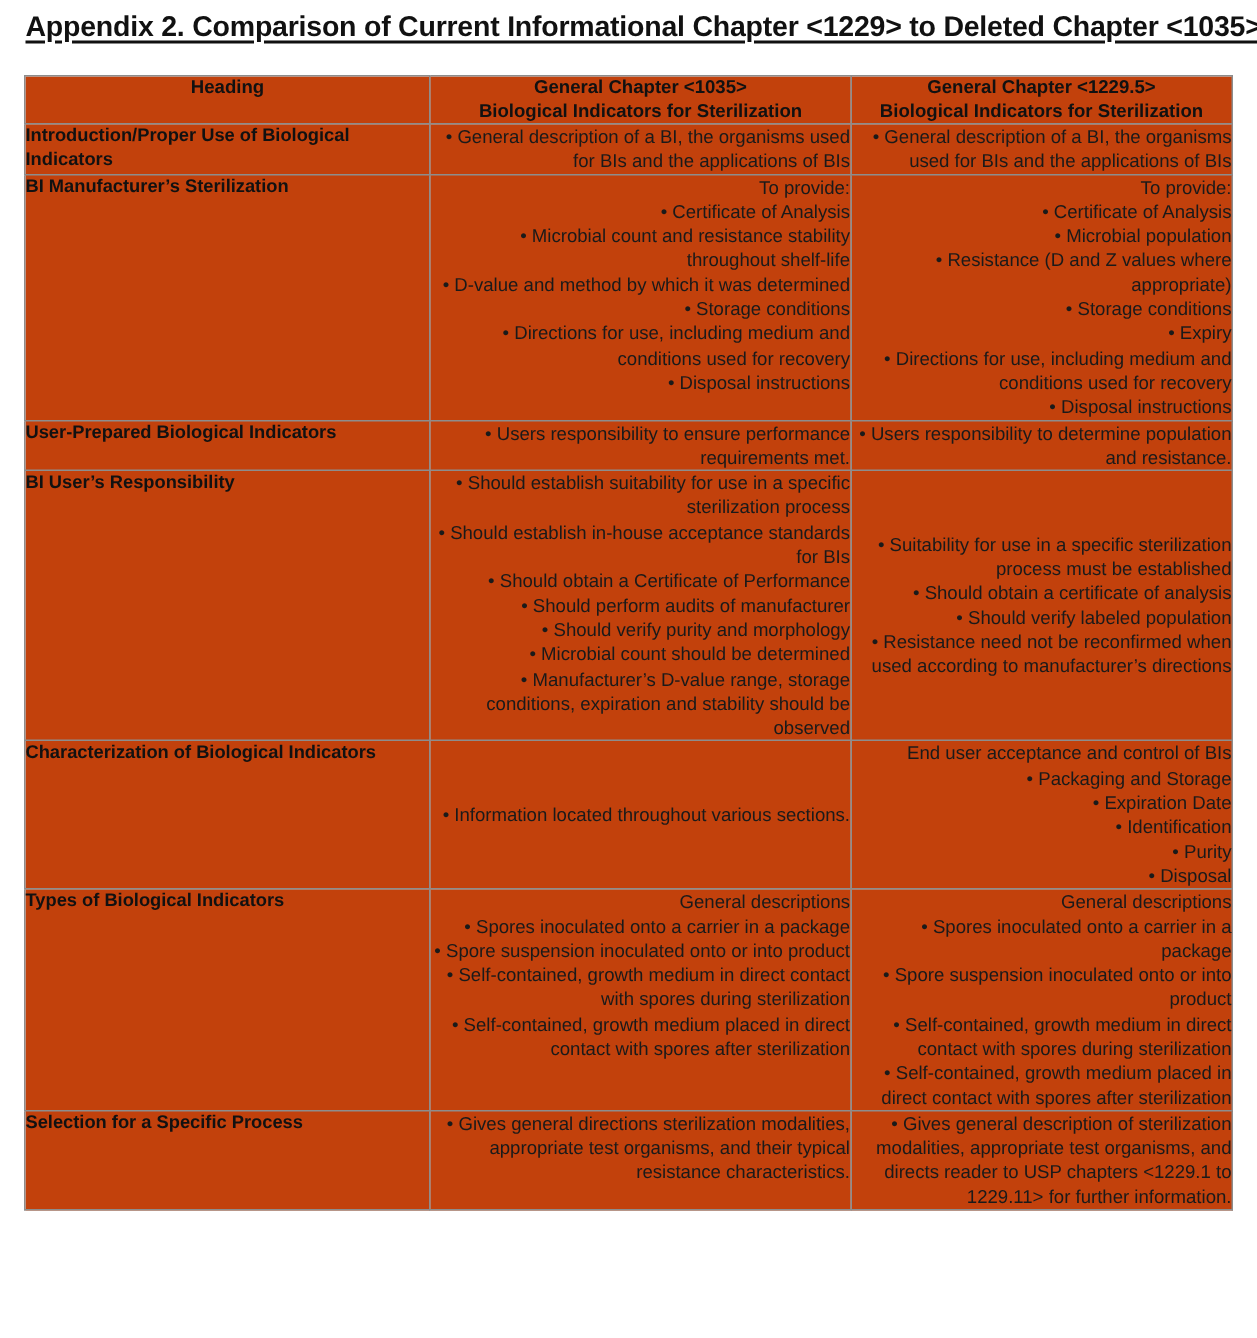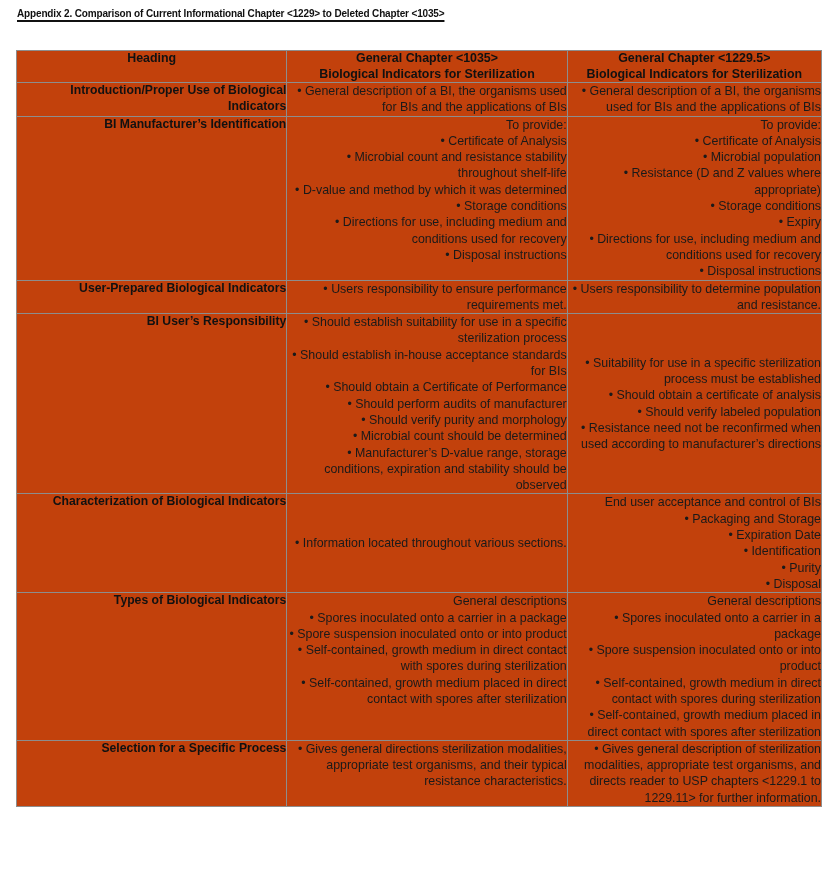--- a/index.html
+++ b/index.html
@@ -18,21 +18,21 @@
     position: relative;
     width: 838px;
     height: 892px;
     box-sizing: border-box;
   }
   .doc-title {
     position: absolute;
     left: 17px;
     top: 8px;
     width: 804px;
-    font-size: 10px;
+    font-size: 19px;
     font-weight: bold;
     letter-spacing: -0.15px;
     text-decoration: underline;
     text-underline-offset: 3px;
     text-decoration-thickness: 1.6px;
     white-space: nowrap;
     color: #111111;
   }
   table.cmp {
     position: absolute;
@@ -58,21 +58,21 @@
     vertical-align: middle;
     font-weight: bold;
     font-size: 12.4px;
     line-height: 15.5px;
     padding: 8px 6px 9px 6px;
     color: #111111;
   }
   th.hdr .l2 { display: block; }
 
   td.rowhead {
-    text-align: right;
+    text-align: left;
     vertical-align: middle;
     font-weight: bold;
     font-size: 12.2px;
     line-height: 15.5px;
     padding: 6px 10px;
     color: #111111;
   }
   td.body {
     font-size: 12.4px;
     line-height: 16.3px;
@@ -122,21 +122,21 @@
               <span class="ln bul">• General description of a BI, the organisms used for BIs and the applications of BIs</span>
             </span>
           </td>
         <td class="body">
             <span class="lines">
               <span class="ln bul">• General description of a BI, the organisms used for BIs and the applications of BIs</span>
             </span>
           </td>
       </tr>
       <tr>
-        <td class="rowhead">BI Manufacturer’s Identification</td>
+        <td class="rowhead">BI Manufacturer’s Sterilization</td>
         <td class="body">
             <span class="lines">
               <span class="ln">To provide:</span>
               <span class="ln bul">• Certificate of Analysis</span>
               <span class="ln bul">• Microbial count and resistance stability throughout shelf-life</span>
               <span class="ln bul">• D-value and method by which it was determined</span>
               <span class="ln bul">• Storage conditions</span>
               <span class="ln bul">• Directions for use, including medium and conditions used for recovery</span>
               <span class="ln bul">• Disposal instructions</span>
             </span>

